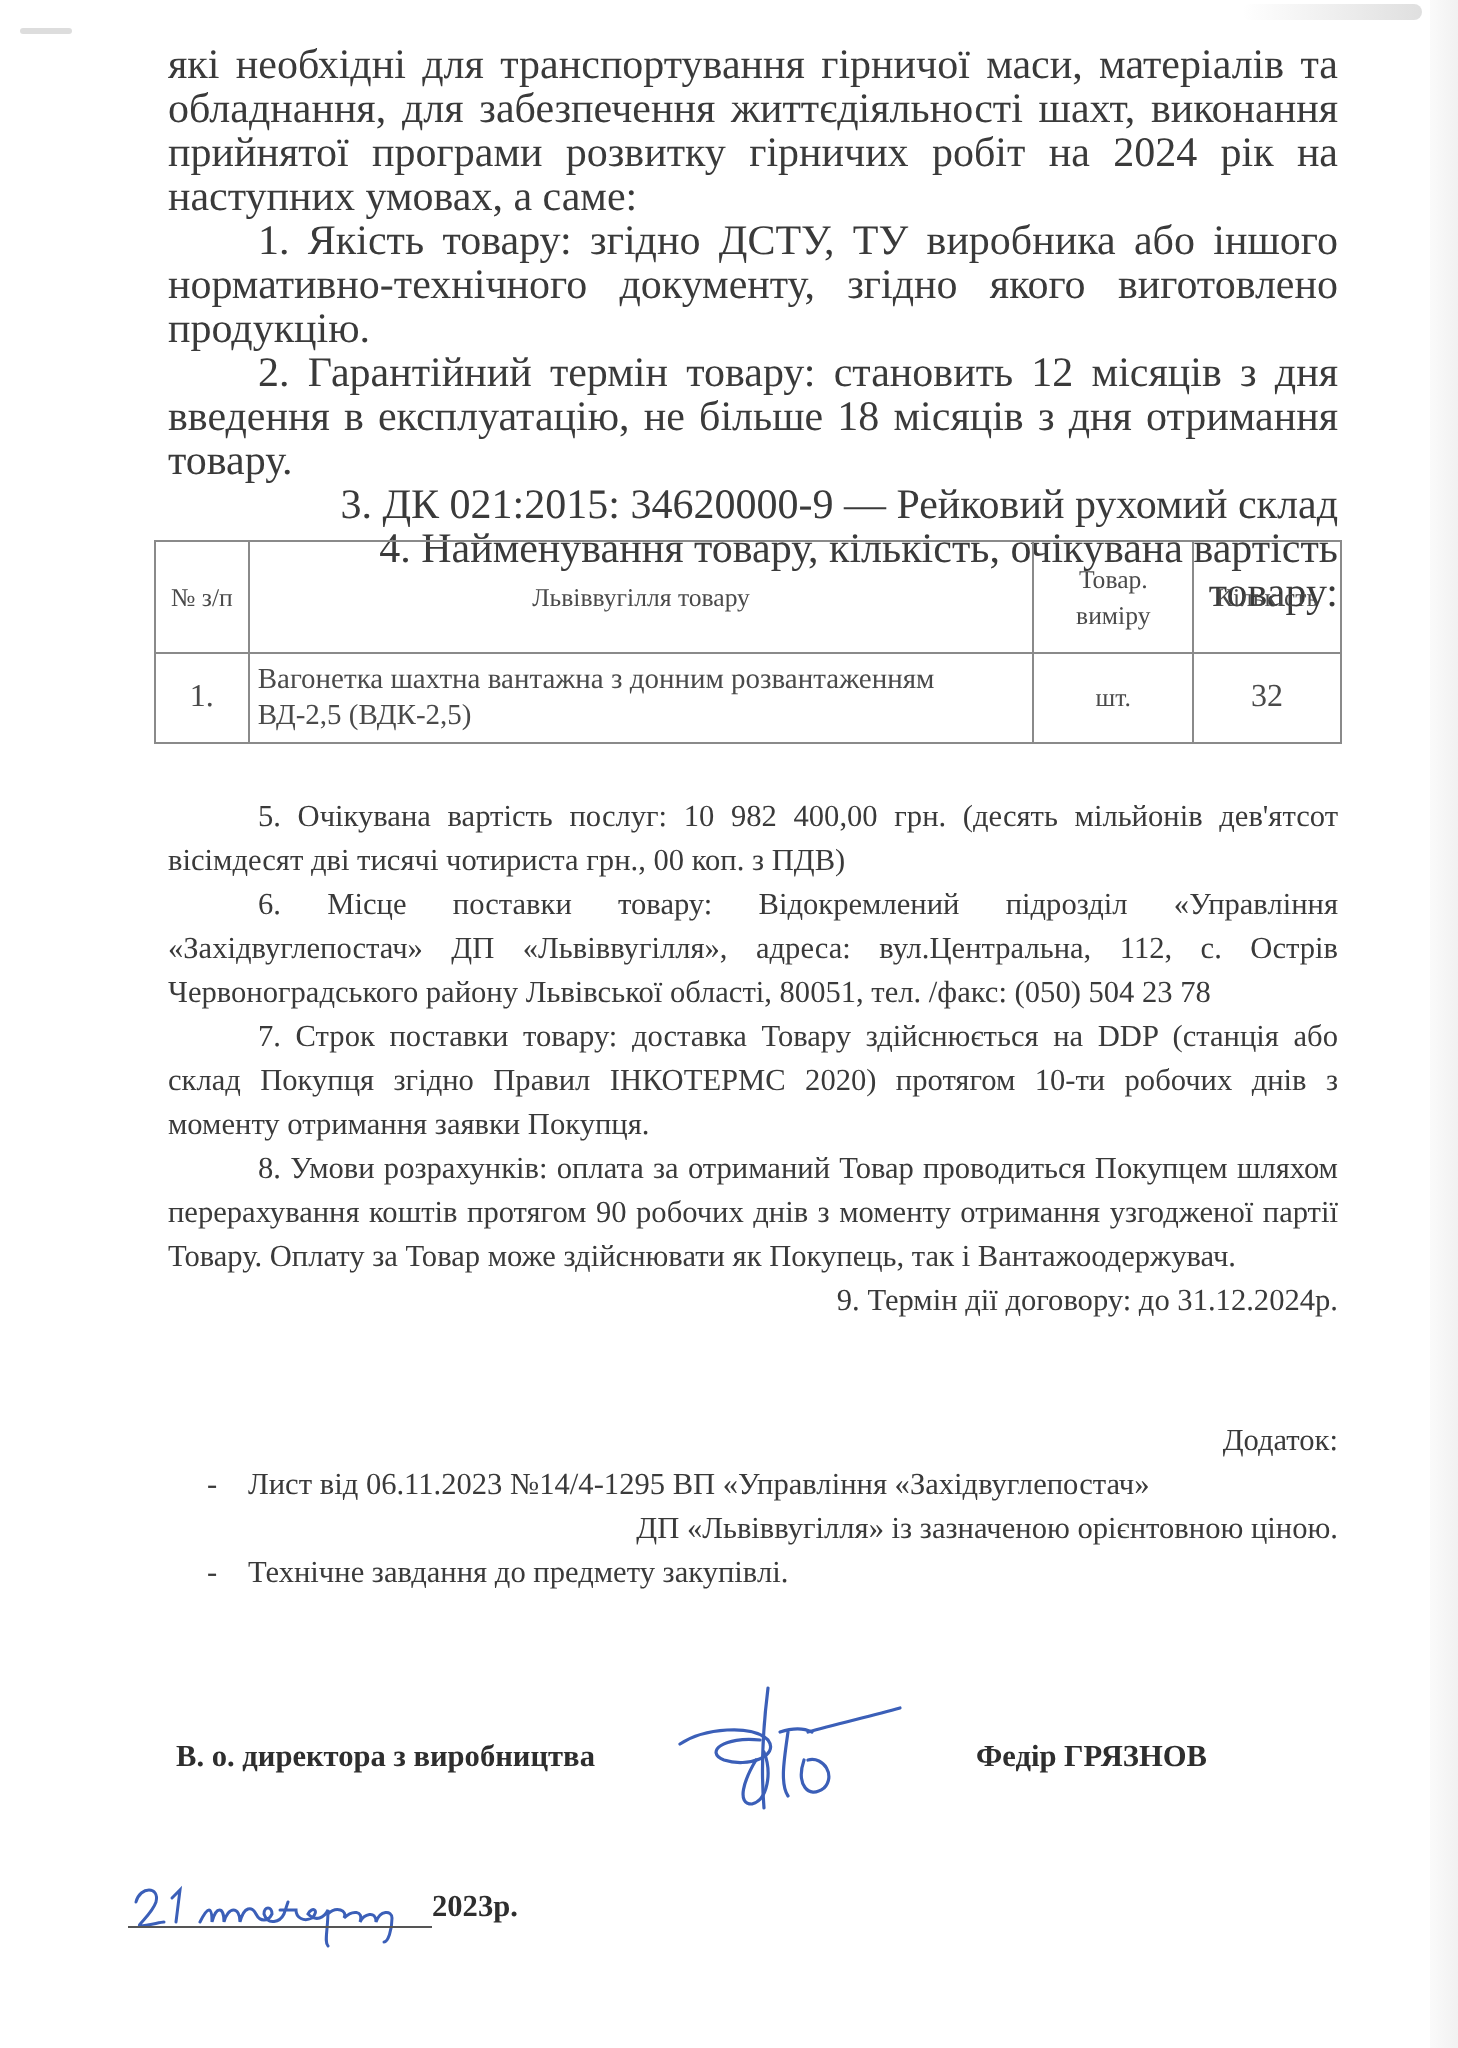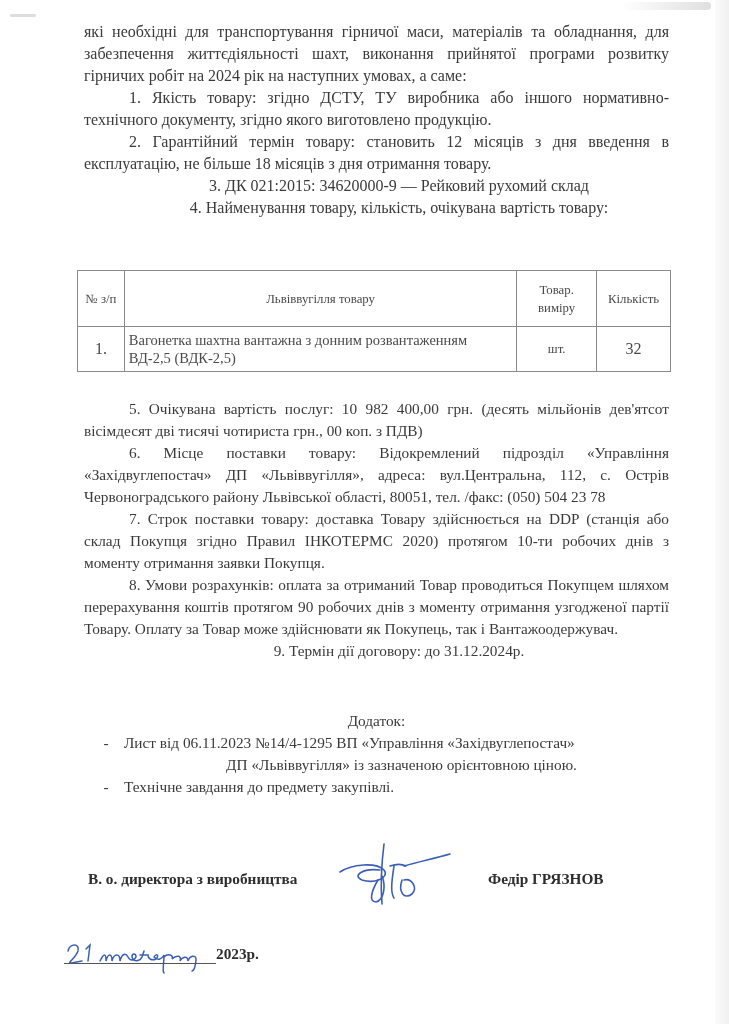--- a/index.html
+++ b/index.html
@@ -15,25 +15,25 @@
     position: absolute; top: 2px; right: 18px; width: 90px; height: 8px;
     background: linear-gradient(to right, rgba(220,220,220,0), rgba(215,215,215,0.8));
     border-radius: 4px;
   }
   .corner-mark {
     position: absolute; top: 14px; left: 10px; width: 26px; height: 3px;
     background: #cfcfcf; border-radius: 2px; opacity: 0.7;
   }
   .content {
     position: absolute; left: 84px; top: 21px; width: 585px;
-    font-size: 16px; line-height: 22px;
+    font-size: 21px; line-height: 22px;
   }
   p { margin: 0; text-align: justify; }
   .indent { text-indent: 45px; }
-  .nojust { text-align: center; }
+  .nojust { text-align: right; }
 
   table.goods {
     position: absolute; left: 77px; top: 270px; width: 594px;
     border-collapse: collapse; font-size: 12.8px; color: #4a4a4a;
   }
   table.goods td, table.goods th {
     border: 1px solid #8a8a8a; font-weight: normal; text-align: center; vertical-align: middle;
     line-height: 18px; padding: 0 4px;
   }
   table.goods th { height: 55px; }

